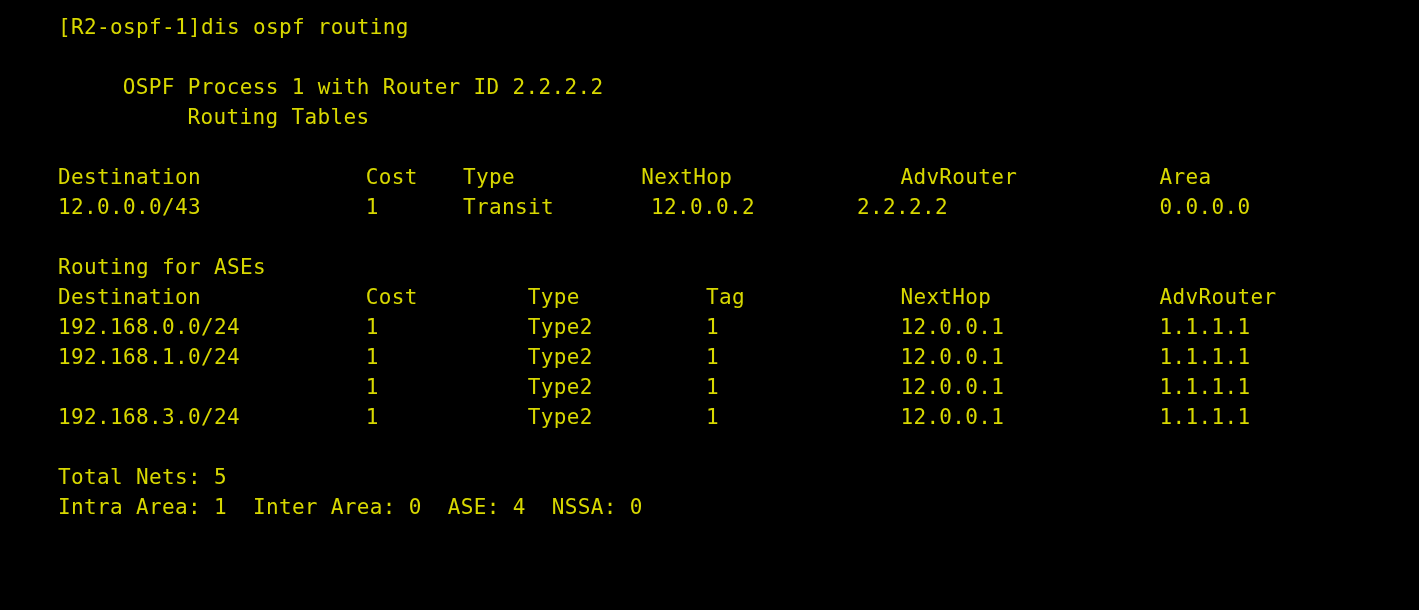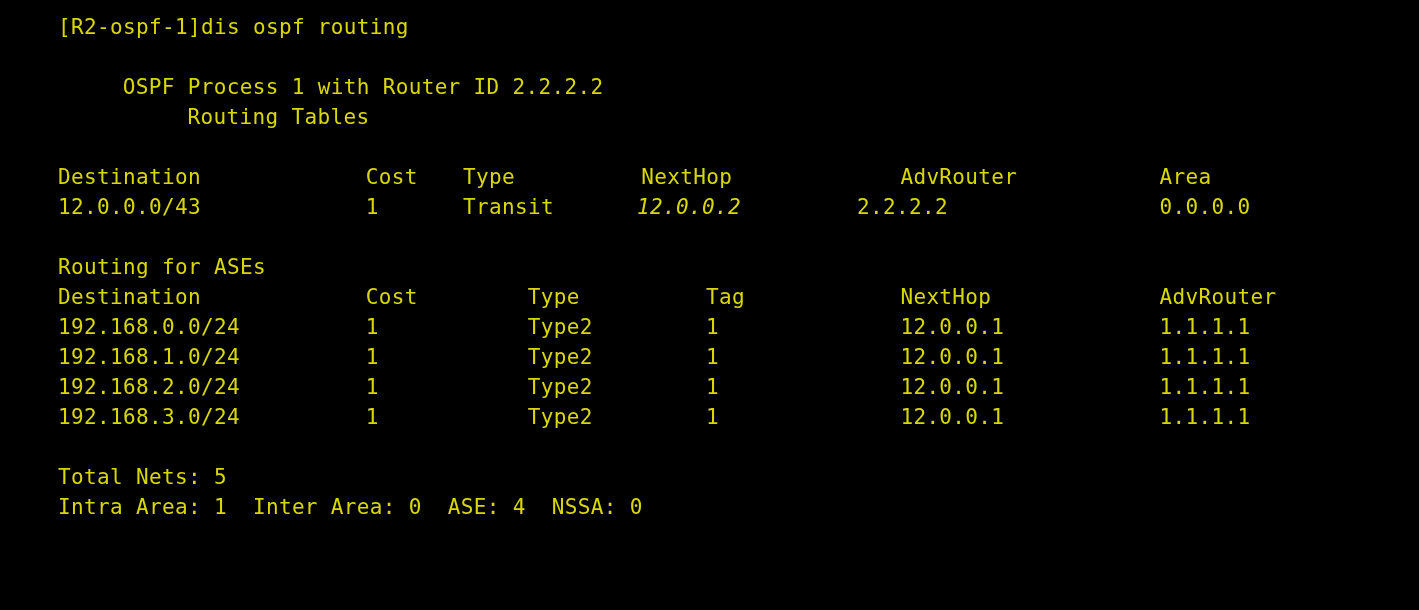--- a/index.html
+++ b/index.html
@@ -62,31 +62,31 @@
     <div class="line blank"></div>
 
     <div class="line" style="padding-left: 64.8px;">OSPF Process 1 with Router ID 2.2.2.2</div>
 
     <div class="line" style="padding-left: 129.6px;">Routing Tables</div>
 
     <div class="line blank"></div>
 
     <div class="row"><span class="cell" style="left: 0px;">Destination</span><span class="cell" style="left: 307.8px;">Cost</span><span class="cell" style="left: 405px;">Type</span><span class="cell" style="left: 583.2px;">NextHop</span><span class="cell" style="left: 842.4px;">AdvRouter</span><span class="cell" style="left: 1101.6px;">Area</span></div>
     <div>
-        <div class="row"><span class="cell" style="left: 0px;">12.0.0.0/43</span><span class="cell" style="left: 307.8px;">1</span><span class="cell" style="left: 405px;">Transit</span><span class="cell" style="left: 579px; font-style: italic;">12.0.0.2</span><span class="cell" style="left: 799px; text-align: center;">2.2.2.2</span><span class="cell" style="left: 1101.6px;">0.0.0.0</span></div>
+        <div class="row"><span class="cell" style="left: 0px;">12.0.0.0/43</span><span class="cell" style="left: 307.8px;">1</span><span class="cell" style="left: 405px;">Transit</span><span class="cell" style="left: 593px;">12.0.0.2</span><span class="cell" style="left: 799px; text-align: center;">2.2.2.2</span><span class="cell" style="left: 1101.6px;">0.0.0.0</span></div>
       </div>
 
     <div class="line blank"></div>
 
     <div class="line">Routing for ASEs</div>
     <div class="row"><span class="cell" style="left: 0px;">Destination</span><span class="cell" style="left: 307.8px;">Cost</span><span class="cell" style="left: 469.8px;">Type</span><span class="cell" style="left: 648px;">Tag</span><span class="cell" style="left: 842.4px;">NextHop</span><span class="cell" style="left: 1101.6px;">AdvRouter</span></div>
     <div>
         <div class="row"><span class="cell" style="left: 0px;">192.168.0.0/24</span><span class="cell" style="left: 307.8px;">1</span><span class="cell" style="left: 469.8px;">Type2</span><span class="cell" style="left: 648px;">1</span><span class="cell" style="left: 842.4px;">12.0.0.1</span><span class="cell" style="left: 1101.6px;">1.1.1.1</span></div>
         <div class="row"><span class="cell" style="left: 0px;">192.168.1.0/24</span><span class="cell" style="left: 307.8px;">1</span><span class="cell" style="left: 469.8px;">Type2</span><span class="cell" style="left: 648px;">1</span><span class="cell" style="left: 842.4px;">12.0.0.1</span><span class="cell" style="left: 1101.6px;">1.1.1.1</span></div>
-        <div class="row"><span class="cell" style="left: 0px;">192.168.2.0/24</span><span class="cell" style="left: 307.8px;">1</span><span class="cell" style="left: 469.8px;">Type2</span><span class="cell" style="left: 648px;">1</span><span class="cell" style="left: 842.4px;">12.0.0.1</span><span class="cell" style="left: 1101.6px;">1.1.1.1</span></div>
+        <div class="row"><span class="cell" style="left: 307.8px;">1</span><span class="cell" style="left: 469.8px;">Type2</span><span class="cell" style="left: 648px;">1</span><span class="cell" style="left: 842.4px;">12.0.0.1</span><span class="cell" style="left: 1101.6px;">1.1.1.1</span></div>
         <div class="row"><span class="cell" style="left: 0px;">192.168.3.0/24</span><span class="cell" style="left: 307.8px;">1</span><span class="cell" style="left: 469.8px;">Type2</span><span class="cell" style="left: 648px;">1</span><span class="cell" style="left: 842.4px;">12.0.0.1</span><span class="cell" style="left: 1101.6px;">1.1.1.1</span></div>
       </div>
 
     <div class="line blank"></div>
 
     <div class="line">Total Nets: 5</div>
     <div class="line">Intra Area: 1  Inter Area: 0  ASE: 4  NSSA: 0</div>
 
     <div class="line blank"></div>
 

